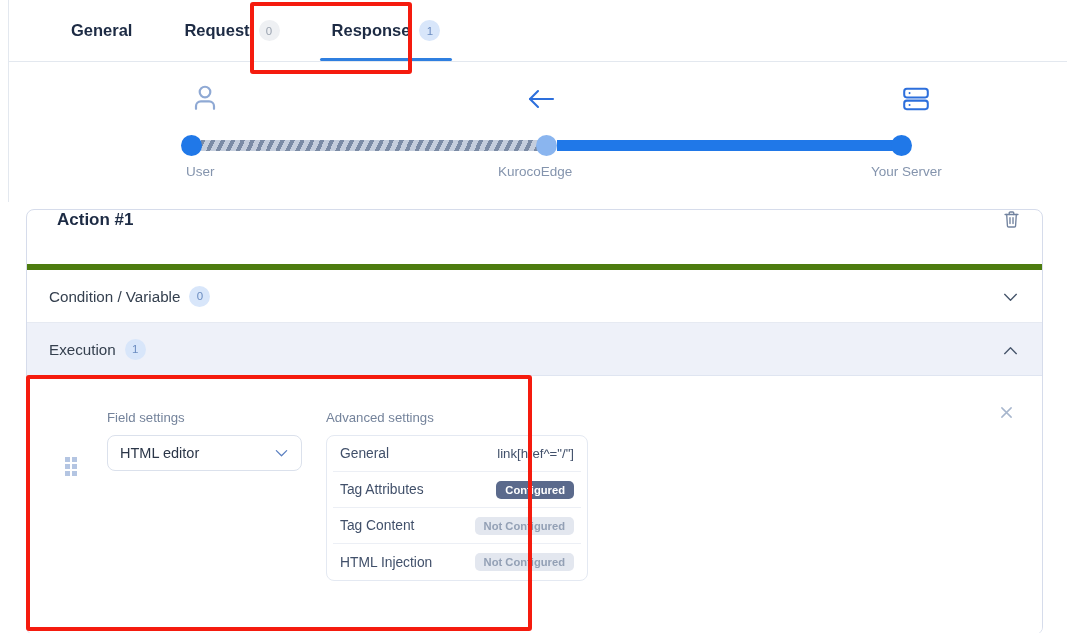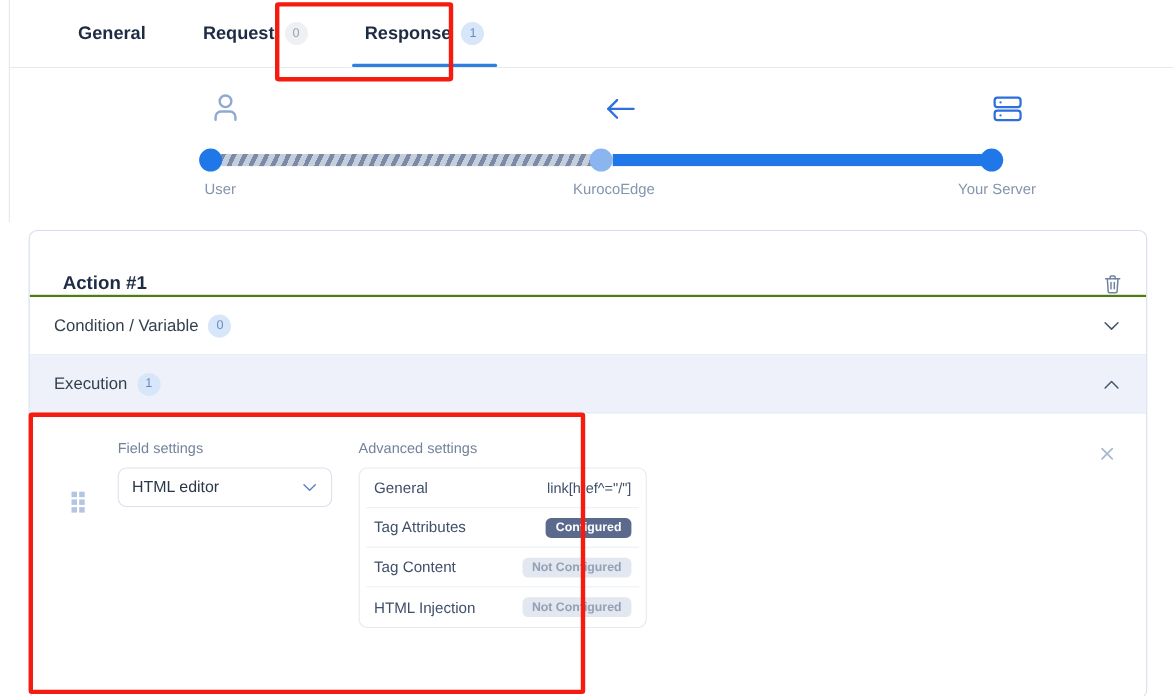--- a/index.html
+++ b/index.html
@@ -99,21 +99,21 @@
     margin-top: 20px;
   }
   .node-label {
     position: absolute;
     top: 102px;
     font-size: 13.5px;
     color: #8494ad;
     white-space: nowrap;
   }
   #node-user  { left: 0px;   }
-  #node-edge  { left: 358px; }
+  #node-edge  { left: 335px; }
   #node-srv   { left: 710px; }
   #node-user .node-label { left: -5px; }
   #node-edge .node-label { left: -28px; }
   #node-srv  .node-label { left: -30px; }
 
   .track {
     position: absolute;
     top: 78px;
     height: 11px;
   }
@@ -145,24 +145,24 @@
     left: 26px; top: 209px;
     width: 1017px;
     background: #fff;
     border: 1px solid #d6dceb;
     border-radius: 8px;
     overflow: hidden;
   }
   .card-head {
     height: 60px;
     display: flex;
-    align-items: flex-end;
+    align-items: flex-start;
     justify-content: space-between;
     padding: 0 22px 0 30px;
-    border-bottom: 2px solid #4d7c0f;
+    border-bottom: 6px solid #4d7c0f;
   }
   .card-title {
     font-size: 17px; font-weight: 700; color: #1d2b44;
   }
   .icon-btn { cursor: pointer; display: flex; align-items: center; }
 
   .accordion-row {
     height: 53px;
     display: flex;
     align-items: center;
@@ -184,20 +184,21 @@
   .exec-body {
     position: relative;
     background: #fff;
     min-height: 258px;
     padding: 24px 0 0 0;
   }
   .form-grid {
     display: flex;
     padding-left: 38px;
     gap: 24px;
+    margin-top: 10px;
   }
   .drag-handle {
     width: 16px;
     margin-top: 47px;
     margin-right: 2px;
     display: grid;
     grid-template-columns: repeat(2, 5px);
     grid-template-rows: repeat(3, 5px);
     gap: 2px;
     cursor: grab;

